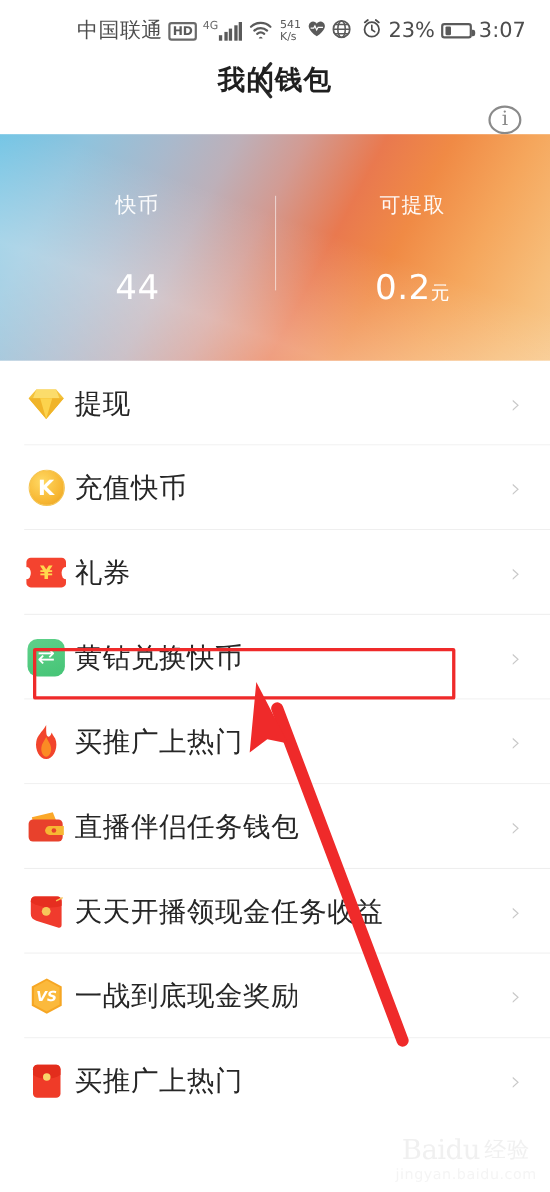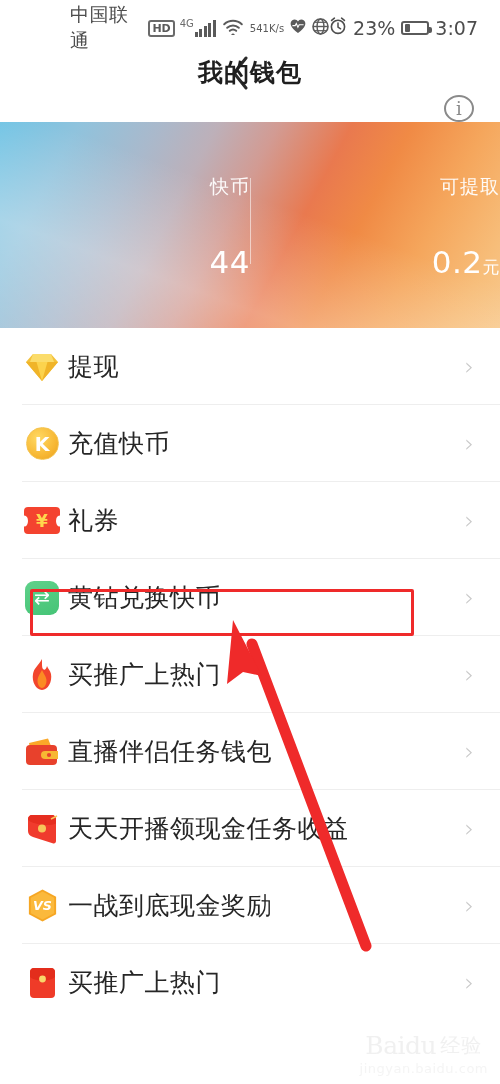--- a/index.html
+++ b/index.html
@@ -51,21 +51,21 @@
   .sb-4g-label { font-size: 10px; line-height: 10px; color: #6a6a6a; margin-bottom: 8px;}
   .bars { display: flex; align-items: flex-end; gap: 1.5px; height: 16px; }
   .bars i { display: block; width: 3px; background: #5a5a5a; }
   .bars i:nth-child(1){height:5px}
   .bars i:nth-child(2){height:8px}
   .bars i:nth-child(3){height:11px}
   .bars i:nth-child(4){height:14px}
   .bars i:nth-child(5){height:17px}
   .sb-wifi { font-size: 17px; color:#5a5a5a; line-height: 1; margin: 0 1px;}
   .sb-speed {
-    display: flex; flex-direction: row; align-items: flex-start;
+    display: flex; flex-direction: column; align-items: flex-start;
     font-size: 10px; line-height: 11px; color: #5a5a5a;
   }
   .sb-heart { color: #5a5a5a; font-size: 16px; }
   .sb-globe { color: #5a5a5a; font-size: 16px; }
 
   .sb-right {
     margin-left: auto;
     display: flex;
     align-items: center;
     gap: 6px;
@@ -155,21 +155,21 @@
   .stats {
     position: relative;
     z-index: 2;
     display: flex;
     height: 100%;
     align-items: flex-start;
     padding-top: 52px;
   }
   .stat {
     flex: 1;
-    text-align: right;
+    text-align: center;
     position: relative;
     color: #ffffff;
   }
   .stat + .stat::before{
     content:"";
     position:absolute;
     left:0; top: 4px;
     width:1px; height: 86px;
     background: rgba(255,255,255,.55);
   }

